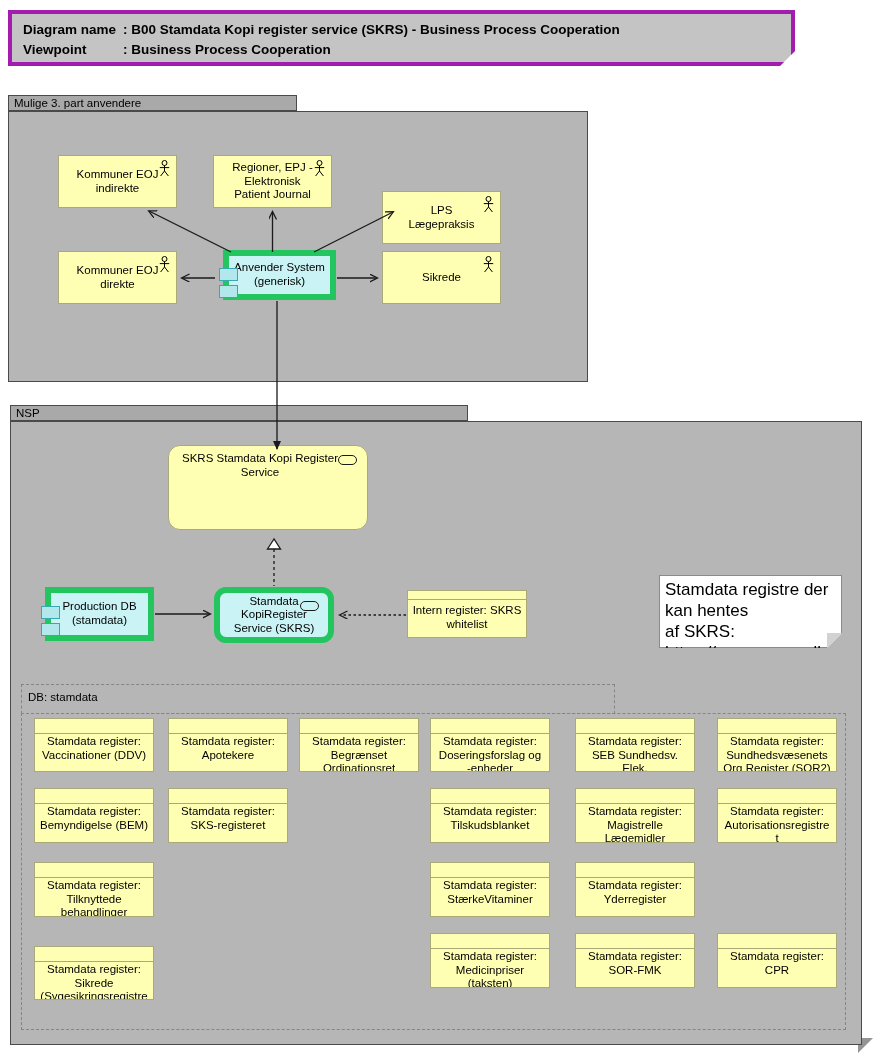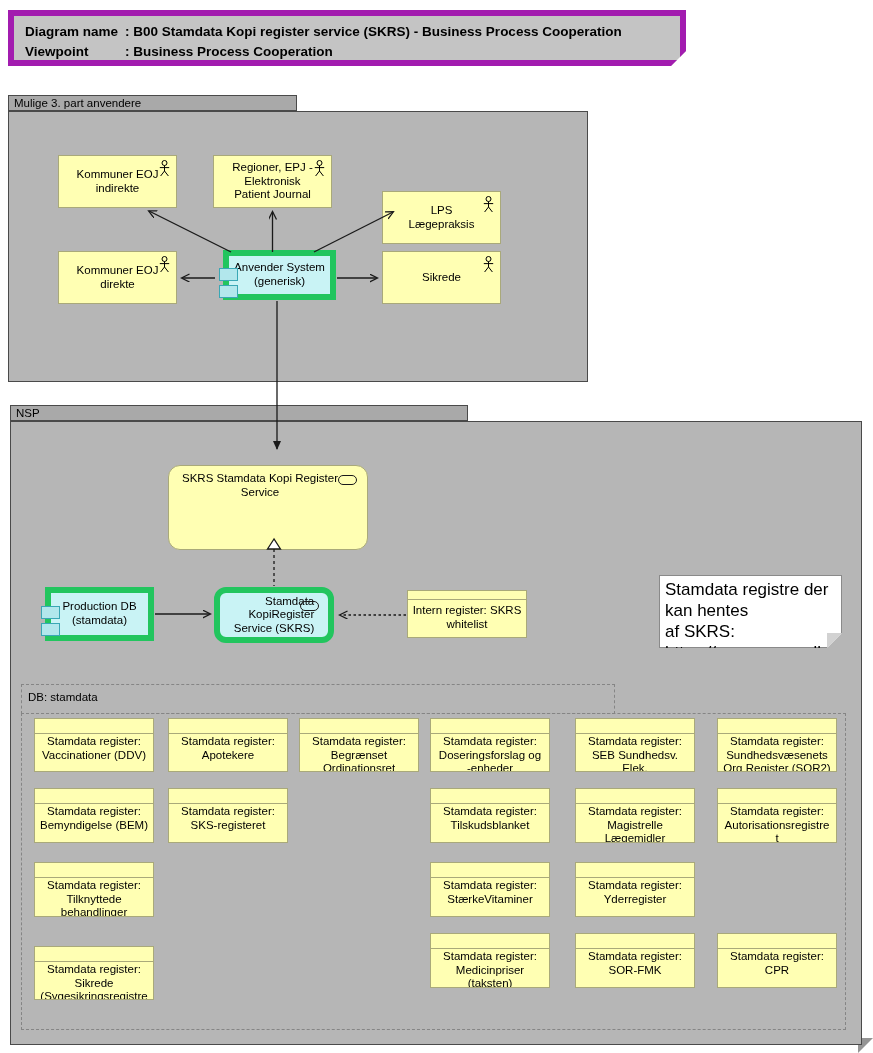--- a/index.html
+++ b/index.html
@@ -1,22 +1,22 @@
 <!DOCTYPE html>
 <html><head>
 <meta charset="utf-8">
 <style>
   html,body{margin:0;padding:0;background:#fff;}
   #canvas{position:relative;width:873px;height:1053px;background:#fff;
           font-family:"Liberation Sans",sans-serif;color:#000;overflow:hidden;}
   [data-bind]{white-space:pre-line;}
 
   
-  .title-box{position:absolute;left:8px;top:10px;width:678px;height:56px;background:#c4c4c4;
-             border:6px solid #a21caf;box-sizing:border-box;
+  .title-box{position:absolute;left:8px;top:10px;width:787px;height:56px;background:#c4c4c4;
+             border:4px solid #a21caf;box-sizing:border-box;
              clip-path:polygon(0 0,100% 0,100% calc(100% - 15px),calc(100% - 15px) 100%,0 100%);}
   .title-row{display:flex;font-weight:bold;font-size:13.5px;line-height:20px;padding-left:11px;}
   .title-row:first-child{padding-top:6px;}
   .title-label{width:100px;flex:none;}
   .title-fold{position:absolute;right:0;bottom:0;width:15px;height:15px;background:#949494;
               clip-path:polygon(0 0,100% 0,0 100%);}
 
   
   .grp-tab{position:absolute;background:#a9a9a9;border:1px solid #4a4a4a;box-sizing:border-box;
            font-size:11.5px;line-height:14px;padding-left:5px;}
@@ -29,21 +29,21 @@
   .actor-fig{position:absolute;top:4px;right:6px;}
 
   
   .comp-box{position:absolute;background:#c9f3f5;border:6px solid #22c55e;box-sizing:border-box;
             display:flex;align-items:center;justify-content:center;text-align:center;
             font-size:11.5px;line-height:1.18;}
   .port{position:absolute;width:19px;height:13px;background:#b2e7ec;border:1px solid #3aa7b5;
         box-sizing:border-box;left:-10px;}
 
   
-  .round{border-radius:12px;text-align:right;}
+  .round{border-radius:12px;}
   .svc-icon{position:absolute;width:19px;height:10px;border:1.5px solid #1a1a1a;border-radius:6px;
             box-sizing:border-box;}
 
   
   .obj{position:absolute;background:#ffffb3;border:1px solid #a9a97a;box-sizing:border-box;
        overflow:hidden;text-align:center;font-size:11.5px;line-height:1.18;}
   .obj .bar{height:14px;border-bottom:1px solid #a9a97a;}
   .obj .bar8{height:8px;border-bottom:1px solid #a9a97a;}
   .obj .txt{padding:1px 3px 0 3px;}
 
@@ -161,21 +161,21 @@
     </svg>
   </div>
 
   <div class="comp-box" style="left:223px;top:250px;width:113px;height:50px;">
     <span data-bind="nodes.anvender_system.label">Anvender System
 (generisk)</span>
     <div class="port" style="top:12px;"></div>
     <div class="port" style="top:29px;"></div>
   </div>
 
-  <div class="obj round" style="left:168px;top:465px;width:200px;height:85px;text-align:center;">
+  <div class="obj round" style="left:168px;top:445px;width:200px;height:85px;text-align:center;">
     <div style="padding:6px 26px 0 10px;" data-bind="nodes.skrs_big.label">SKRS Stamdata Kopi Register
 Service</div>
     <div class="svc-icon" style="right:10px;top:9px;"></div>
   </div>
 
   <div class="comp-box" style="left:45px;top:587px;width:109px;height:54px;">
     <span data-bind="nodes.production_db.label">Production DB
 (stamdata)</span>
     <div class="port" style="top:13px;"></div>
     <div class="port" style="top:30px;"></div>

